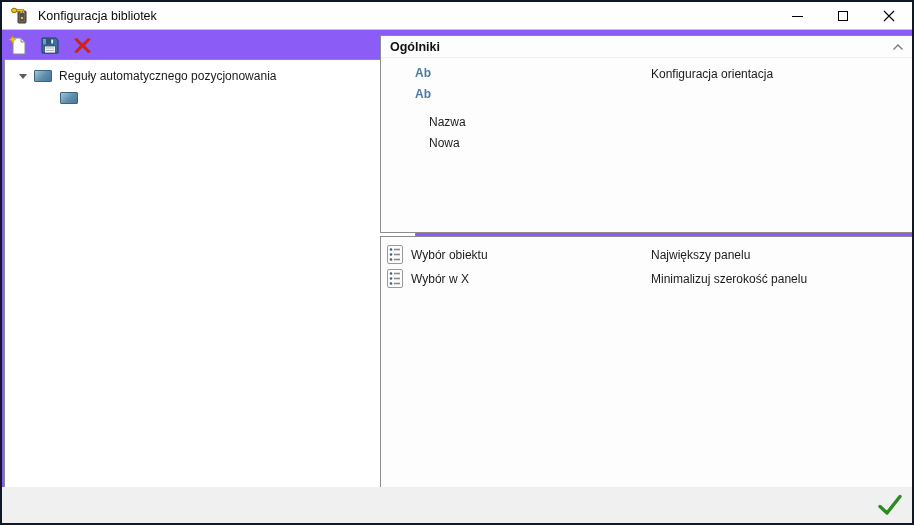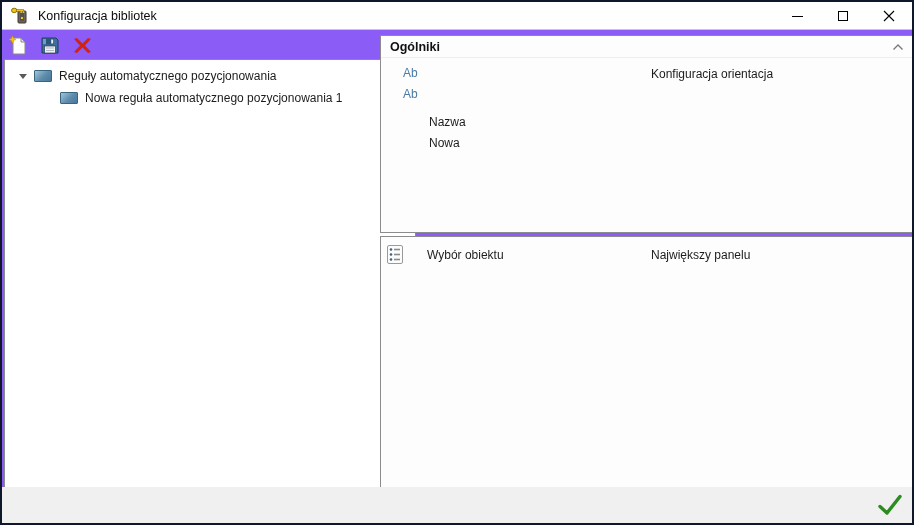--- a/index.html
+++ b/index.html
@@ -54,27 +54,27 @@
     position:absolute; left:378px; top:234px; width:534px; height:253px;
     background:#fdfdfd; border:1px solid #8c8c8c;
   }
   .group-header {
     height:22px; display:flex; align-items:center; padding:0 9px;
     font-weight:bold; font-size:12.5px; color:#111; border-bottom:1px solid #ededed;gap:28px;
   }
   .group-header .chevron { margin-left:auto; display:flex; align-items:center; }
   .prop-rows-top { padding-top:5px; }
   .prop-row { position:relative; height:21px; font-size:12px; }
-  .prop-row .ab { position:absolute; left:22px; top:3px; font-weight:normal; color:#4a7ba6; }
+  .prop-row .ab { position:absolute; left:34px; top:3px; font-weight:bold; color:#4a7ba6; }
   .prop-row .lbl { position:absolute; left:48px; top:4px; color:#1c1c1c;margin-top:48px; }
   .prop-row .val { position:absolute; left:270px; top:4px; color:#1c1c1c; }
   .prop-rows-bottom { padding-top:6px; }
   .sel-row { position:relative; height:24px; font-size:12px; }
   .sel-row .list-ic { position:absolute; left:6px; top:2px; }
-  .sel-row .lbl { position:absolute; left:46px; top:5px; color:#1c1c1c; }
+  .sel-row .lbl { position:absolute; left:30px; top:5px; color:#1c1c1c; }
   .sel-row .val { position:absolute; left:270px; top:5px; color:#1c1c1c; }
   
   .footer { position:absolute; left:0; bottom:0; width:100%; height:36px; background:#f0f0f0; }
   .check-btn {
     position:absolute; right:7px; bottom:5px; width:30px; height:27px;
     display:flex; align-items:center; justify-content:center; background:transparent; border:none;
   }
 </style>
 </head>
 <body>
@@ -136,21 +136,20 @@
   </div>
 
   <div class="tree-panel">
     <div class="tree-row root">
       <span class="expander"></span>
       <span class="rule-icon"></span>
       <span>Reguły automatycznego pozycjonowania</span>
     </div>
     <div class="tree-row child">
       <span class="rule-icon"></span>
-      <span>Nowa reguła automatycznego pozycjonowania 1</span>
     </div>
   </div>
 
   <div class="panel-top">
     <div class="group-header">
       <span>Ogólniki</span>
       <span class="chevron">
         <svg width="12" height="8" viewBox="0 0 12 8">
           <path d="M1.5 6.5 L6 2 L10.5 6.5" stroke="#7a7a7a" stroke-width="1.4" fill="none"></path>
         </svg>
@@ -180,20 +179,35 @@
               <line x1="7" y1="4.5" x2="13" y2="4.5" stroke="#8a8a8a" stroke-width="1.6"></line>
             <circle cx="4" cy="9.5" r="1.3" fill="#44607a"></circle>
               <line x1="7" y1="9.5" x2="13" y2="9.5" stroke="#8a8a8a" stroke-width="1.6"></line>
             <circle cx="4" cy="14.5" r="1.3" fill="#44607a"></circle>
               <line x1="7" y1="14.5" x2="13" y2="14.5" stroke="#8a8a8a" stroke-width="1.6"></line>
           </svg>
         </span>
         <span class="lbl">Wybór obiektu</span>
         <span class="val">Największy panelu</span>
       </div>
+      <div class="sel-row">
+        <span class="list-ic">
+          <svg width="16" height="19" viewBox="0 0 16 19">
+            <rect x="0.5" y="0.5" width="15" height="18" rx="1.5" fill="#fcfcfc" stroke="#9a9a9a"></rect>
+            <circle cx="4" cy="4.5" r="1.3" fill="#44607a"></circle>
+              <line x1="7" y1="4.5" x2="13" y2="4.5" stroke="#8a8a8a" stroke-width="1.6"></line>
+            <circle cx="4" cy="9.5" r="1.3" fill="#44607a"></circle>
+              <line x1="7" y1="9.5" x2="13" y2="9.5" stroke="#8a8a8a" stroke-width="1.6"></line>
+            <circle cx="4" cy="14.5" r="1.3" fill="#44607a"></circle>
+              <line x1="7" y1="14.5" x2="13" y2="14.5" stroke="#8a8a8a" stroke-width="1.6"></line>
+          </svg>
+        </span>
+        <span class="lbl">Wybór w X</span>
+        <span class="val">Minimalizuj szerokość panelu</span>
+      </div>
     </div>
   </div>
 
   <div class="footer">
     <button class="check-btn">
       <svg width="26" height="24" viewBox="0 0 26 24">
         <path d="M3 13.5 L10 20 L23 3.5" stroke="#2e8b22" stroke-width="3.4" fill="none" stroke-linecap="round" stroke-linejoin="round"></path>
       </svg>
     </button>
   </div>

